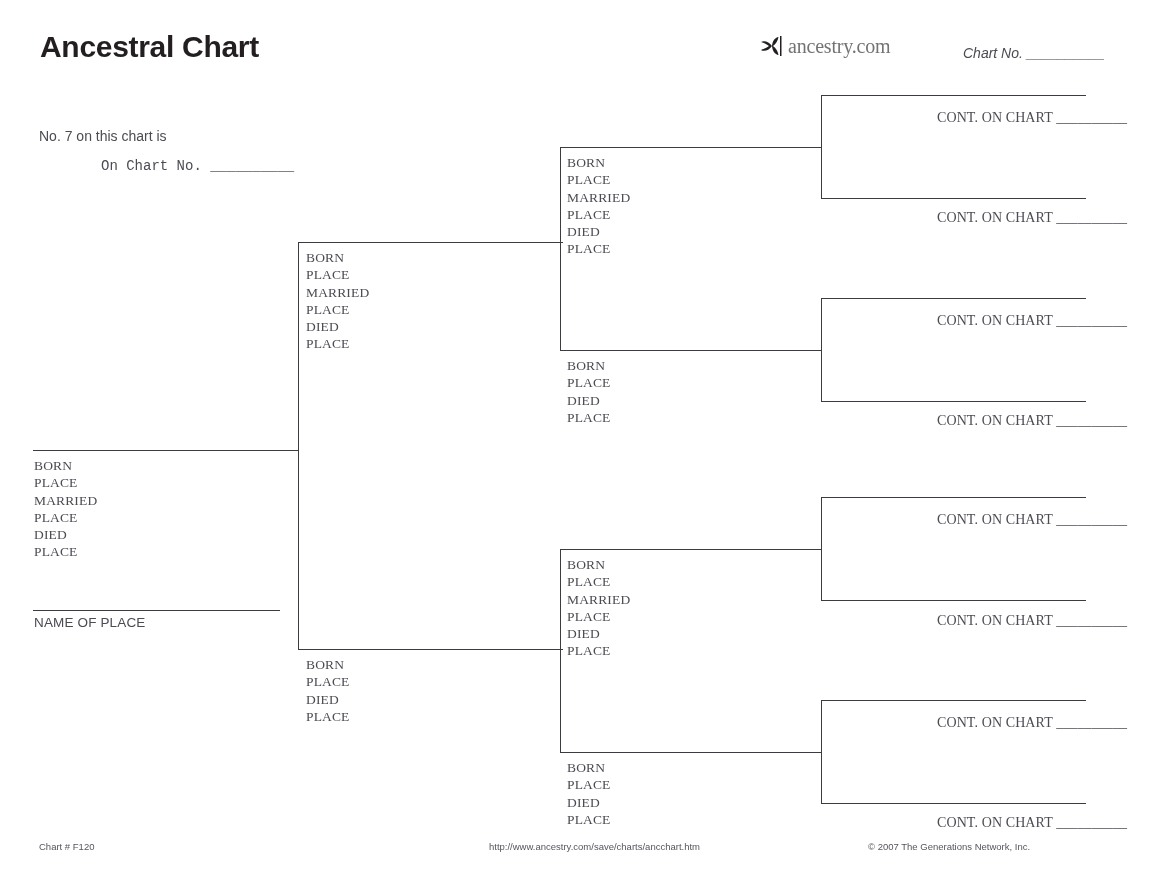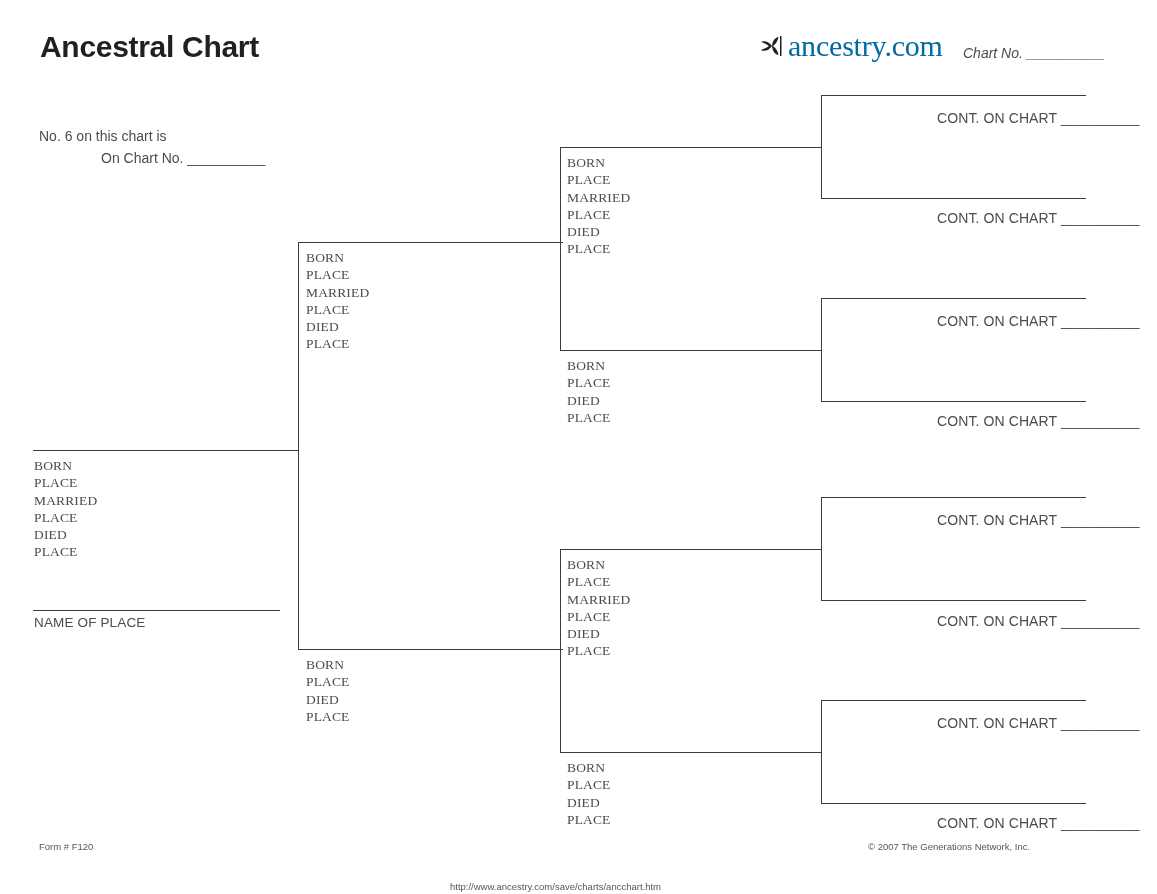--- a/index.html
+++ b/index.html
@@ -38,22 +38,22 @@
     align-items: center;
     height: 30px;
   }
   .brand-mark {
     width: 30px;
     height: 24px;
     display: block;
   }
   .brand-text {
     font-family: "Liberation Serif", serif;
-    font-size: 30px;
-    color: #0369a1;
+    font-size: 20px;
+    color: #737373;
     letter-spacing: -0.2px;
     margin-left: 1px;
   }
 
   .chart-no {
     position: absolute;
     left: 963px;
     top: 45px;
     font-size: 14px;
     white-space: nowrap;
@@ -64,21 +64,23 @@
   .note-block {
     position: absolute;
     left: 39px;
     top: 125px;
     font-size: 14px;
     line-height: 22px;
     white-space: nowrap;
   }
   .note-line-2 { }
   .note-line-3 {
+    margin-top: 8px;
     padding-left: 62px;
+    font-family: Liberation Mono, monospace;
   }
 
   
   .hline {
     position: absolute;
     height: 0;
     border-top: 1.3px solid #3b3b42;
   }
   .vline {
     position: absolute;
@@ -101,32 +103,33 @@
     font-size: 13.5px;
     white-space: nowrap;
     letter-spacing: 0.15px;
   }
 
   .cont-label {
     position: absolute;
     font-size: 14px;
     white-space: nowrap;
     letter-spacing: 0.1px;
+    font-family: Liberation Serif, serif;
   }
 
   
   .footer-item {
     position: absolute;
     top: 841px;
     font-size: 9.5px;
     color: #55555d;
     white-space: nowrap;
   }
   .footer-left   { left: 39px; }
-  .footer-center { left: 450px; margin-top: 40px; }
+  .footer-center { left: 489px; }
   .footer-right  { left: 868px; }
 </style>
 </head>
 <body>
 
 <div id="page">
 
   <div class="chart-title">Ancestral Chart</div>
 
   <div class="brand">
@@ -136,21 +139,21 @@
         <path d="M30 22 C31 12 36 5 43 4 C42 11 38 18 32 22 C38 26 42 33 43 40 C36 39 31 32 30 22 Z"></path>
         <rect x="46" y="2" width="3" height="40"></rect>
       </g>
     </svg>
     <span class="brand-text">ancestry.com</span>
   </div>
 
   <div class="chart-no">Chart No. __________</div>
 
   <div class="note-block">
-    <div>No. 6 on this chart is</div>
+    <div>No. 7 on this chart is</div>
     <div class="note-line-3">On Chart No. __________</div>
   </div>
 
   <div class="hline" style="left:33px; top:450px; width:265px;"></div>
   <div class="fields" style="left:34px; top:457px;">
     <div>BORN</div>
     <div>PLACE</div>
     <div>MARRIED</div>
     <div>PLACE</div>
     <div>DIED</div>
@@ -245,17 +248,17 @@
   <div class="hline" style="left:821px; top:600px; width:265px;"></div>
   <div class="cont-label" style="left:937px; top:613px;">CONT. ON CHART __________</div>
 
   <div class="vline" style="left:821px; top:700px; height:104px;"></div>
   <div class="hline" style="left:806px; top:752px; width:16px;"></div>
   <div class="hline" style="left:821px; top:700px; width:265px;"></div>
   <div class="cont-label" style="left:937px; top:715px;">CONT. ON CHART __________</div>
   <div class="hline" style="left:821px; top:803px; width:265px;"></div>
   <div class="cont-label" style="left:937px; top:815px;">CONT. ON CHART __________</div>
 
-  <div class="footer-item footer-left">Form # F120</div>
+  <div class="footer-item footer-left">Chart # F120</div>
   <div class="footer-item footer-center">http://www.ancestry.com/save/charts/ancchart.htm</div>
   <div class="footer-item footer-right">© 2007 The Generations Network, Inc.</div>
 
 </div>
 
 </body></html>

